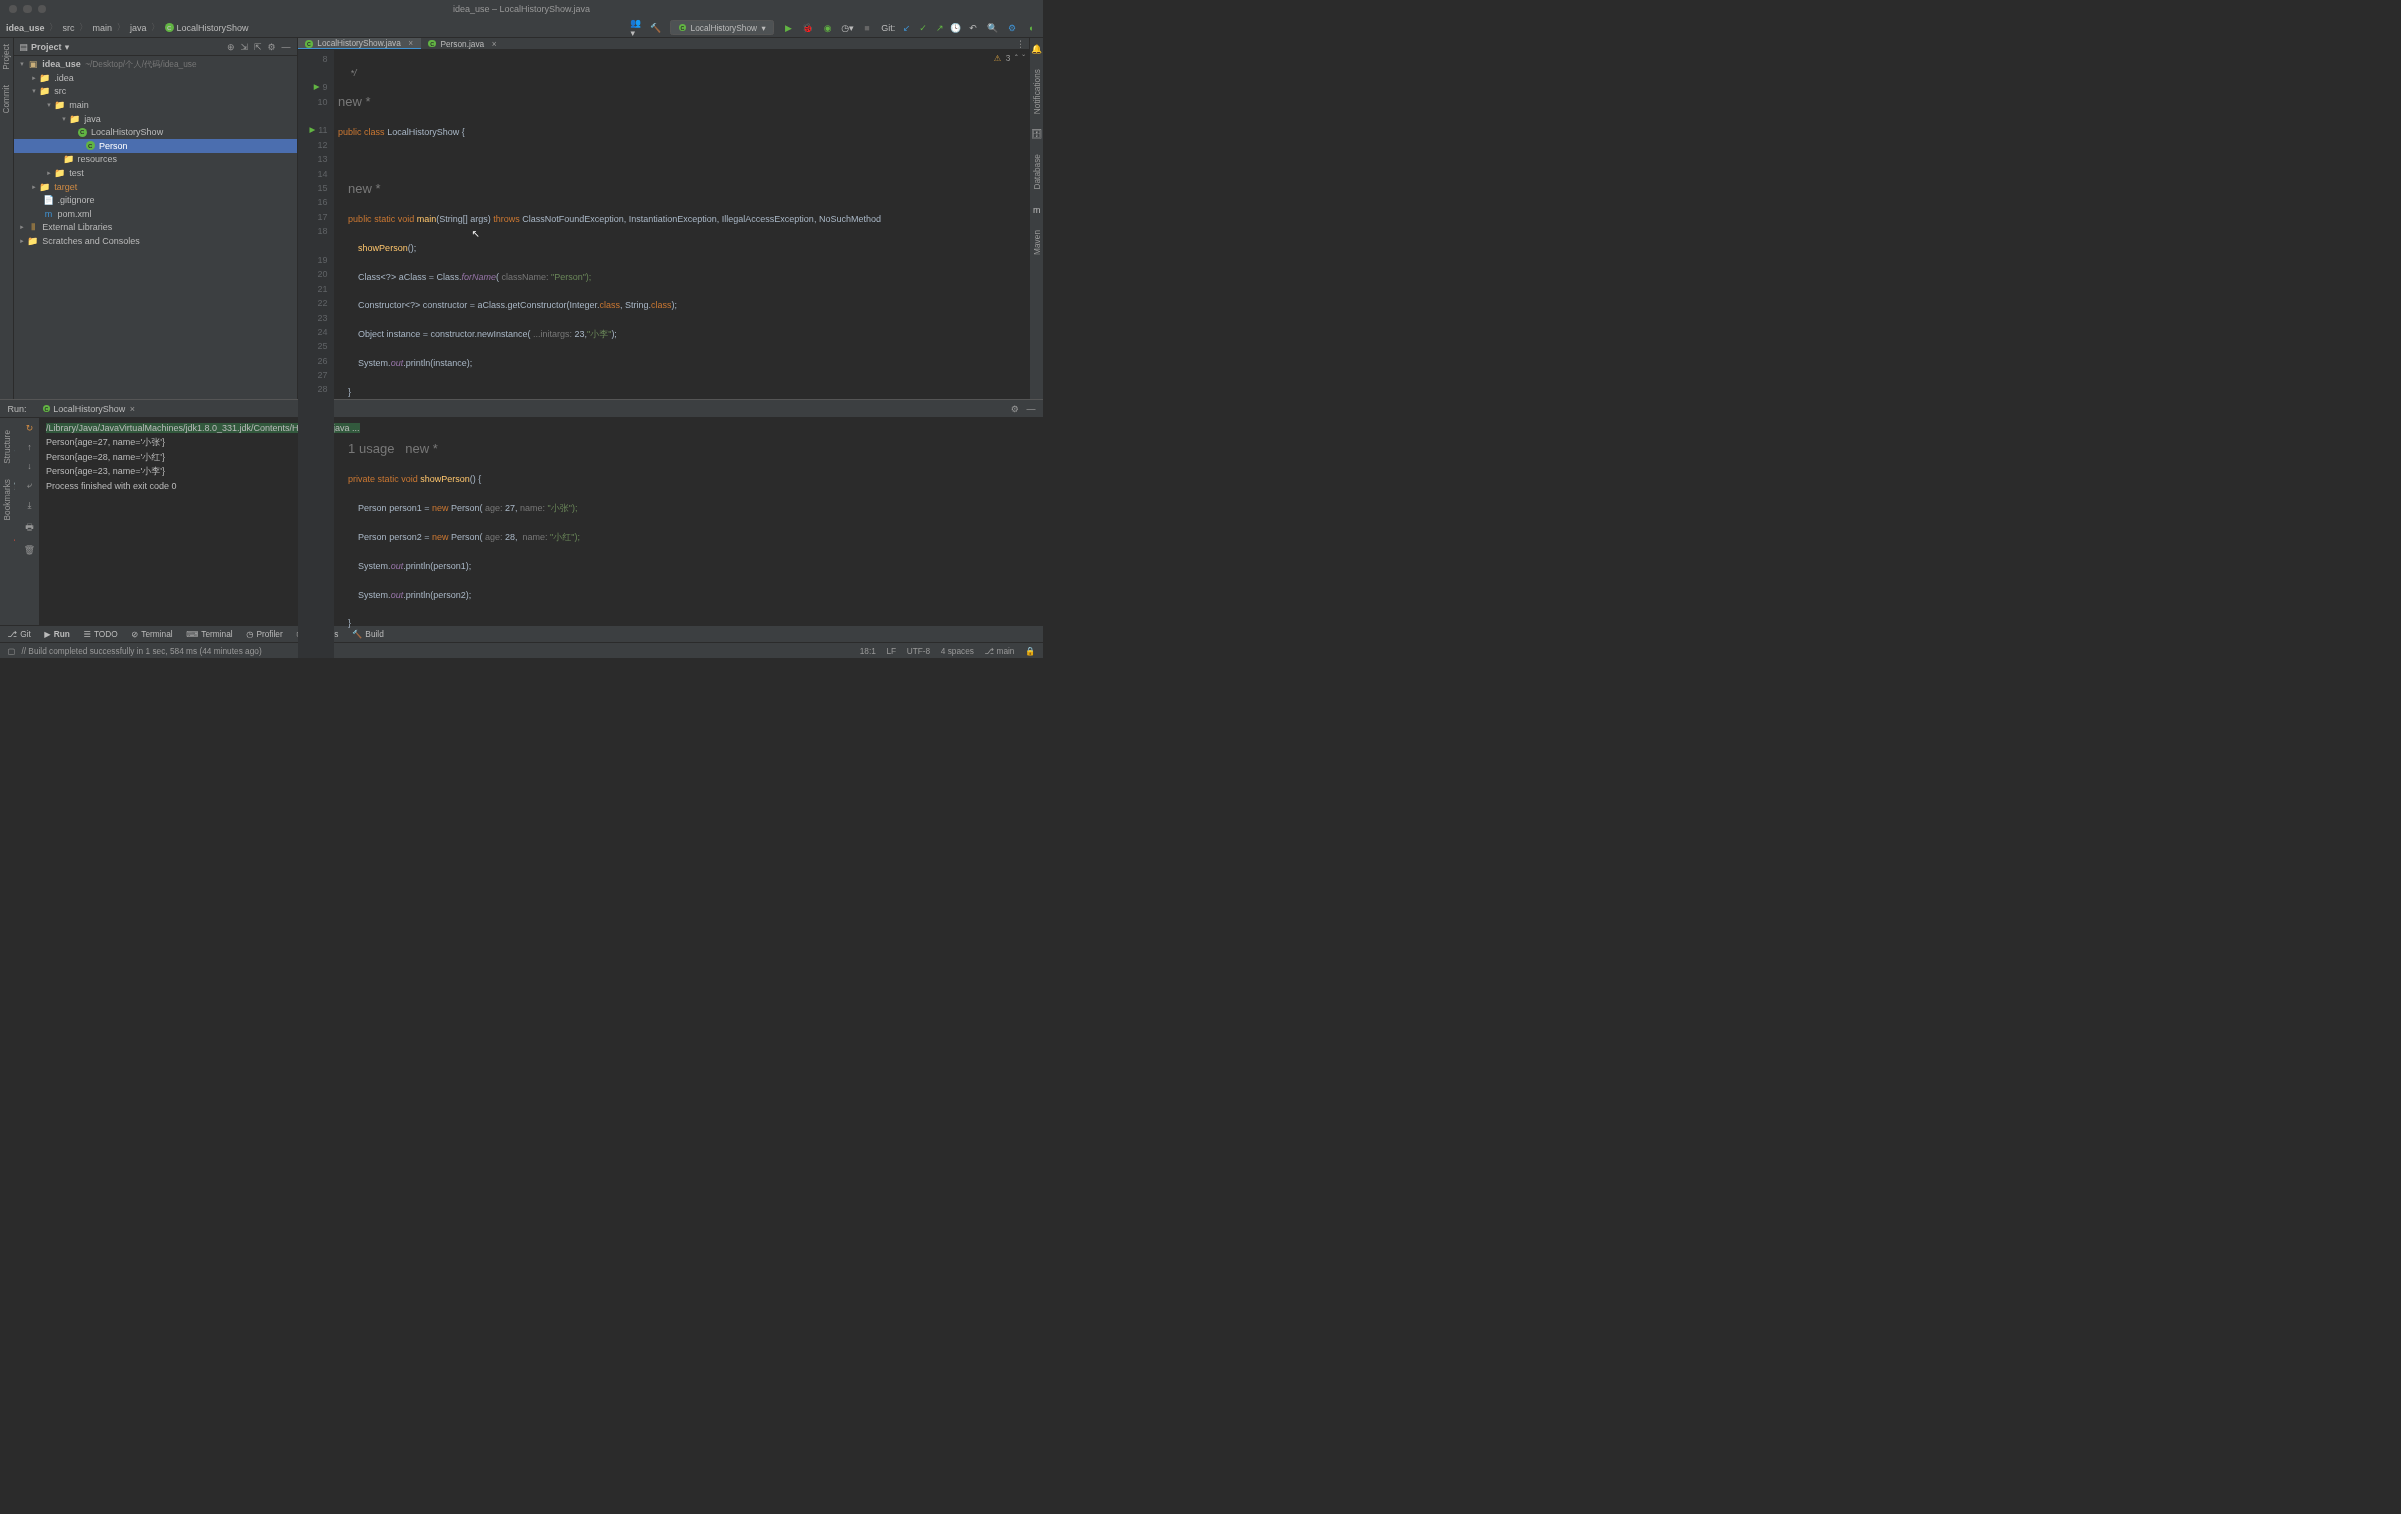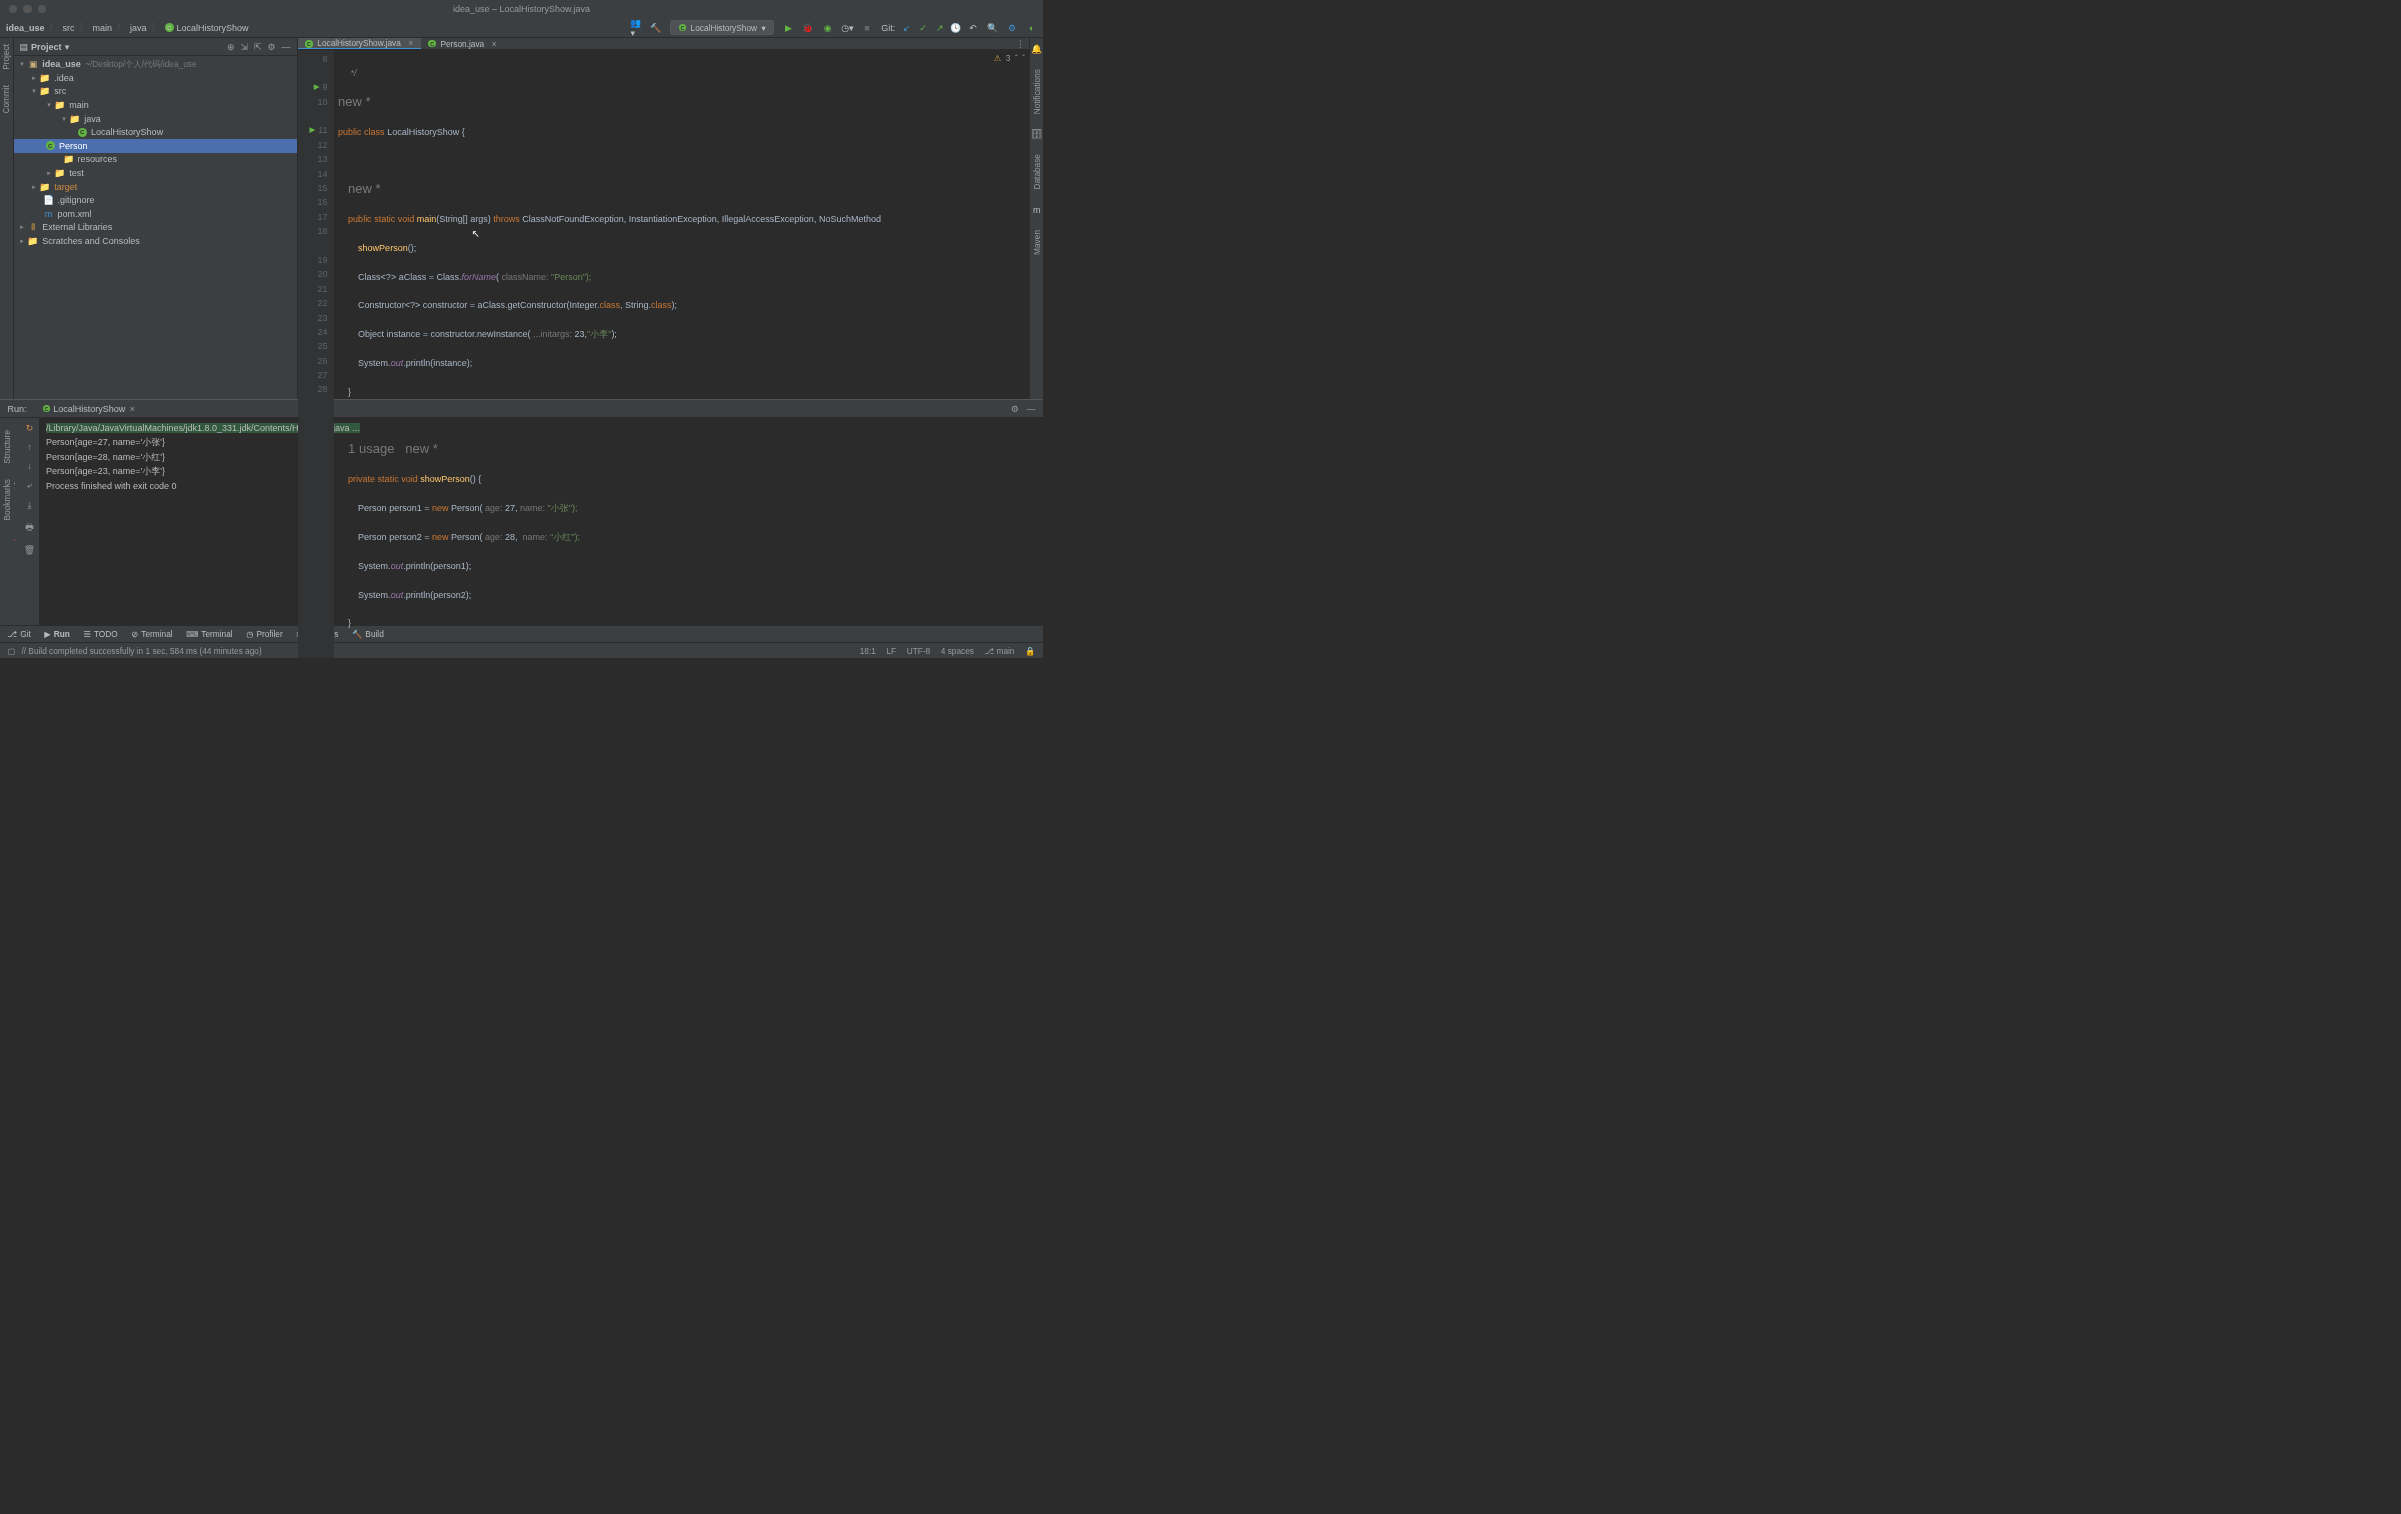--- a/index.html
+++ b/index.html
@@ -171,21 +171,21 @@
         </div>
       <div class="tree-row" style="padding-left:45px">
           <span class="arrow">▾</span>
           <span class="ficn fold-blue">📁</span>
           <span>java</span>
         </div>
       <div class="tree-row" style="padding-left:64px">
           <span class="classdot" style="margin-right:4.5px">C</span>
           <span>LocalHistoryShow</span>
         </div>
-      <div class="tree-row sel" style="padding-left:32px">
+      <div class="tree-row sel" style="padding-left:72px">
           <span class="classdot" style="margin-right:4.5px">C</span>
           <span>Person</span>
         </div>
       <div class="tree-row" style="padding-left:49px">
           <span class="ficn dir">📁</span>
           <span>resources</span>
         </div>
       <div class="tree-row" style="padding-left:30px">
           <span class="arrow">▸</span>
           <span class="ficn dir">📁</span>

